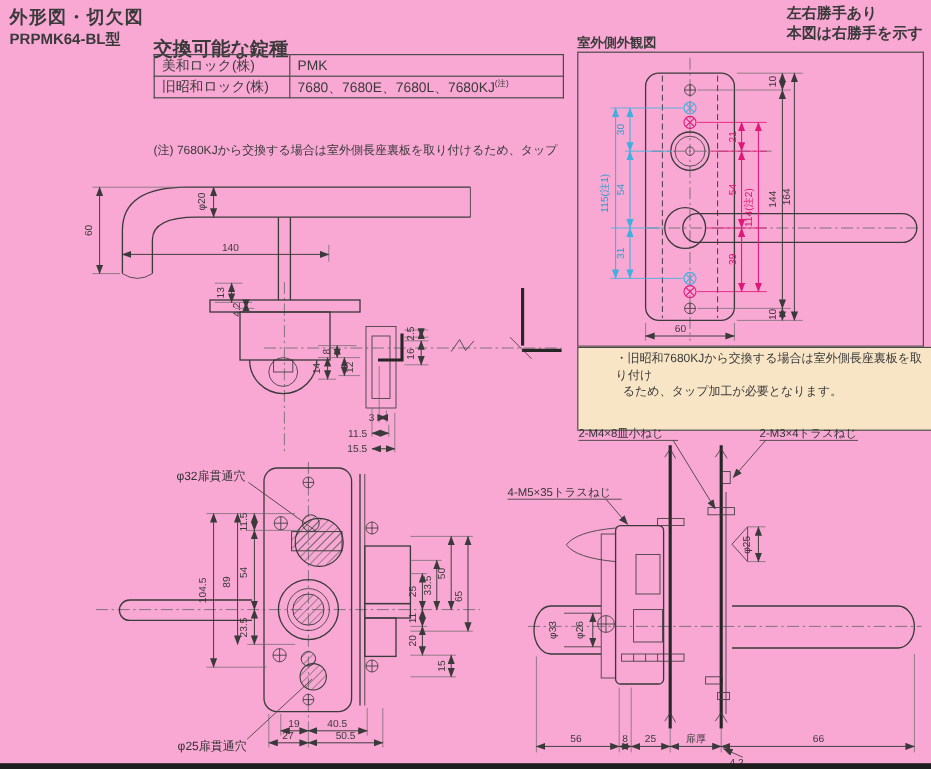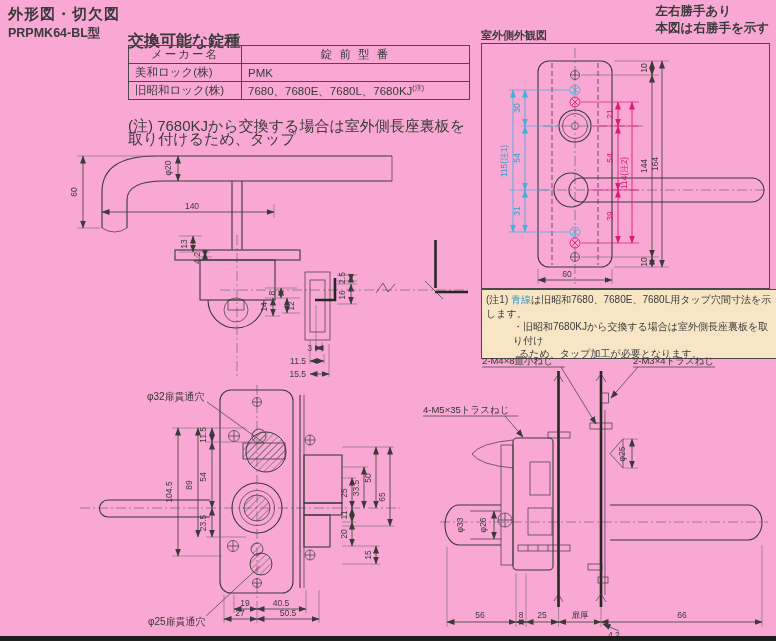--- a/index.html
+++ b/index.html
@@ -9,21 +9,21 @@
   .page-title{left:8px;top:5px;font-size:15px;font-weight:bold;letter-spacing:1px}
   .model-no{left:8px;top:25px;font-size:12.5px;font-weight:bold}
   .hand-note{right:7px;top:3px;font-size:12.5px;font-weight:bold;line-height:17px}
   .tbl-caption{left:128px;top:31px;font-size:16px;font-weight:bold}
   table.lock{position:absolute;left:128px;top:45px;border-collapse:collapse;font-size:11.5px}
   table.lock td{border:1.2px solid #4a4a4a;padding:0 6px;height:17px;white-space:nowrap}
   table.lock td.c1{width:100px}
   table.lock td.c2{width:215px}
   table.lock tr.hd td{text-align:center;letter-spacing:2px}
   sup.nt{font-size:7px;vertical-align:super}
-  .tbl-note{left:128px;top:119px;font-size:15px;line-height:13px;width:345px}
+  .tbl-note{left:128px;top:119px;font-size:10px;line-height:13px;width:345px}
   .tbl-note .l2{padding-left:23px}
   .ext-title{left:481px;top:28px;font-size:11px;font-weight:bold}
   .notes-box{left:481px;top:289px;width:287px;height:62px;border:1px solid #4a4a4a;
              font-size:10px;line-height:13.5px;padding:3px 4px;box-sizing:content-box;background:#f7e5c6}
   .notes-box .ind1{padding-left:27px}
   .notes-box .ind2{padding-left:33px}
   .blue-t{color:#2d9dcd}
   .red-t{color:#e04830}
   .bottom-bar{left:0;top:636px;width:776px;height:5px;background:#1e1e1e}
   
@@ -56,24 +56,20 @@
   <div class="abs page-title">外形図・切欠図</div>
   <div class="abs model-no">PRPMK64-BL型</div>
   <div class="abs hand-note">
     <div>左右勝手あり</div>
     <div>本図は右勝手を示す</div>
   </div>
 
   <div class="abs tbl-caption">交換可能な錠種</div>
   <table class="lock">
     <tbody>
-        <tr class="hd">
-      <td class="c1">メーカー名</td>
-      <td class="c2">錠 前 型 番</td>
-    </tr>
     <tr>
       <td class="c1">美和ロック(株)</td>
       <td class="c2">PMK</td>
     </tr>
     <tr>
       <td class="c1">旧昭和ロック(株)</td>
       <td class="c2"><span>7680、7680E、7680L、7680KJ</span><sup class="nt">(注)</sup></td>
     </tr>
   </tbody>
     </table>
@@ -183,21 +179,20 @@
       <text class="dt" transform="rotate(-90 166 219)" x="166" y="219" text-anchor="middle">10</text>
       <text class="dt" transform="rotate(-90 177 121)" x="177" y="121" text-anchor="middle">164</text>
       <line class="ext" x1="57" y1="226" x2="57" y2="241"></line>
         <line class="ext" x1="131" y1="226" x2="131" y2="241"></line>
       <line class="dimk" x1="57" y1="237" x2="131" y2="237" marker-start="url(#k1)" marker-end="url(#k1)"></line>
       <text class="dt" x="86" y="234" text-anchor="middle">60</text>
     </g>
   </svg>
 
   <div class="abs notes-box">
-    <div><span>(注1) </span><span class="blue-t">青線</span><span>は旧昭和7680、7680E、7680L用タップ穴間寸法を示します。</span></div>
     <div class="ind1">・旧昭和7680KJから交換する場合は室外側長座裏板を取り付け</div>
     <div class="ind2">るため、タップ加工が必要となります。</div>
   </div>
 
   <svg class="abs" style="left:60px;top:140px" width="410" height="242">
     <defs>
       <marker id="k2" markerWidth="10" markerHeight="8" refX="7.5" refY="3" orient="auto-start-reverse" markerUnits="userSpaceOnUse">
           <path d="M0,0 L8,3 L0,6 Z" fill="#3a3a3a"></path>
         </marker>
     </defs>

